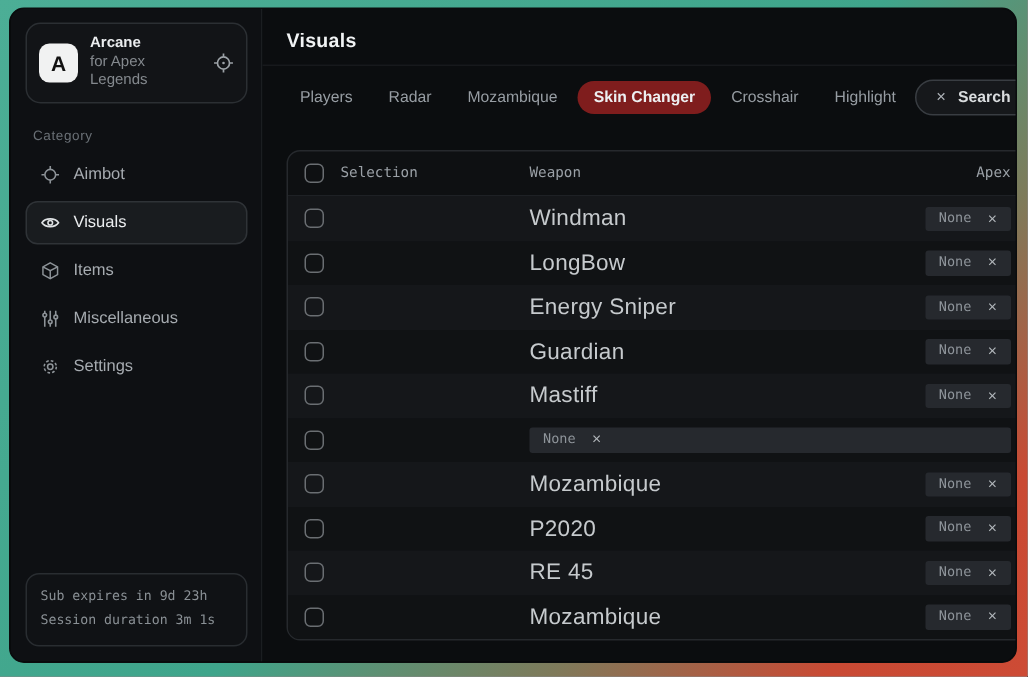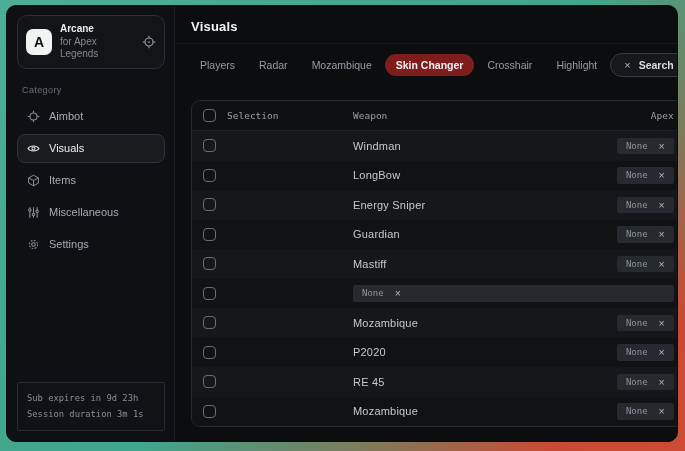--- a/index.html
+++ b/index.html
@@ -34,21 +34,21 @@
   .nav{ display:flex; flex-direction:column; gap:3px; }
   .nav-item{
     display:flex; align-items:center; gap:9px; padding:7px 9px; border-radius:8px;
     color:#a6abb0; font-size:11px; border:1px solid transparent; cursor:default;text-align:right;
   }
   .nav-item .nicon{ display:flex; color:#8d9playing398; color:#8d9398; }
   .nav-item.active{ background:#191c1f; border-color:#2f3337; color:#eceef0; }
   .nav-item.active .nicon{ color:#dfe2e4; }
   .side-spacer{ flex:1; }
   .side-footer{
-    border:1px solid #292d31; border-radius:2px; padding:8px 9px; background:#101215;
+    border:1px solid #292d31; border-radius:9px; padding:8px 9px; background:#101215;
     font-family:"DejaVu Sans Mono", monospace; font-size:8.8px; color:#8a9095; line-height:1.75;
     white-space:nowrap;
   }
   
   .main{ flex:1; background:#0b0d0f; display:flex; flex-direction:column; }
   .main-header{ padding:13px 16px 9px; border-bottom:1px solid #17191c; }
   .main-title{ font-size:13px; font-weight:bold; color:#f1f3f4; letter-spacing:.2px; }
   .tabs-bar{ display:flex; align-items:center; gap:2px; padding:9px 14px 7px; }
   .tab{
     padding:5px 11px; font-size:10.5px; color:#979da3; border-radius:14px; cursor:default;
@@ -75,21 +75,21 @@
   }
   .thead .hsel{ display:flex; align-items:center; gap:11px; }
   .rows{ flex:1; display:flex; flex-direction:column; }
   .trow.data{ flex:1; }
   .trow.data:nth-child(odd){ background:#15171a; }
   .trow.data:nth-child(even){ background:#101214; }
   .checkbox{
     width:13px; height:13px; border:1px solid #6a6e72; border-radius:4px; background:transparent;
     flex:0 0 13px; cursor:pointer;
   }
-  .wname{ font-size:11px; color:#c6cacd; letter-spacing:.2px; }
+  .wname{ font-size:15px; color:#c6cacd; letter-spacing:.2px; }
   .skin-head{ text-align:right; }
   .badge{
     display:flex; align-items:center; gap:11px; background:#26292e; border-radius:2px;
     padding:3px 9px; cursor:pointer;
   }
   .badge-label{ font-family:"DejaVu Sans Mono", monospace; font-size:9px; color:#8f959b; }
   .badge-x{ font-size:10.5px; color:#b2b7bb; line-height:1; cursor:pointer; }
   svg{ display:block; }
 </style>
 </head>

